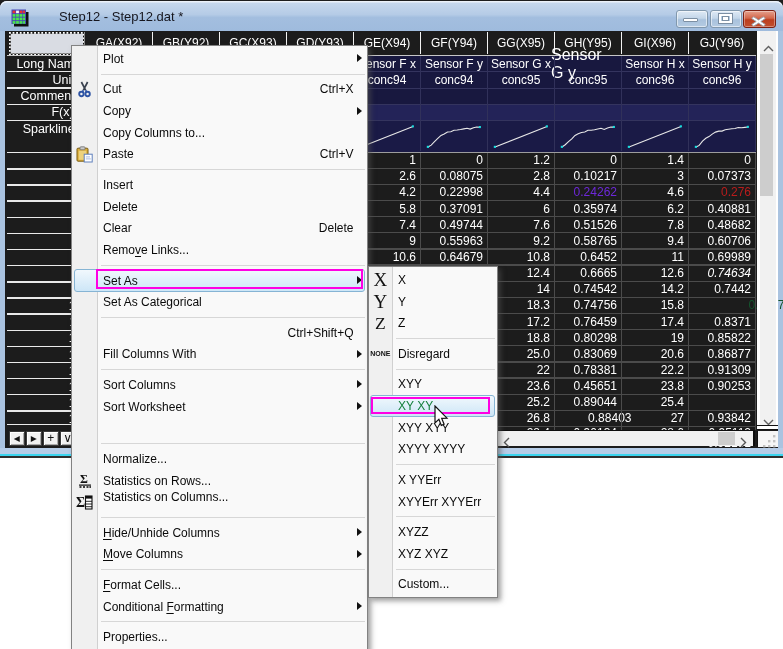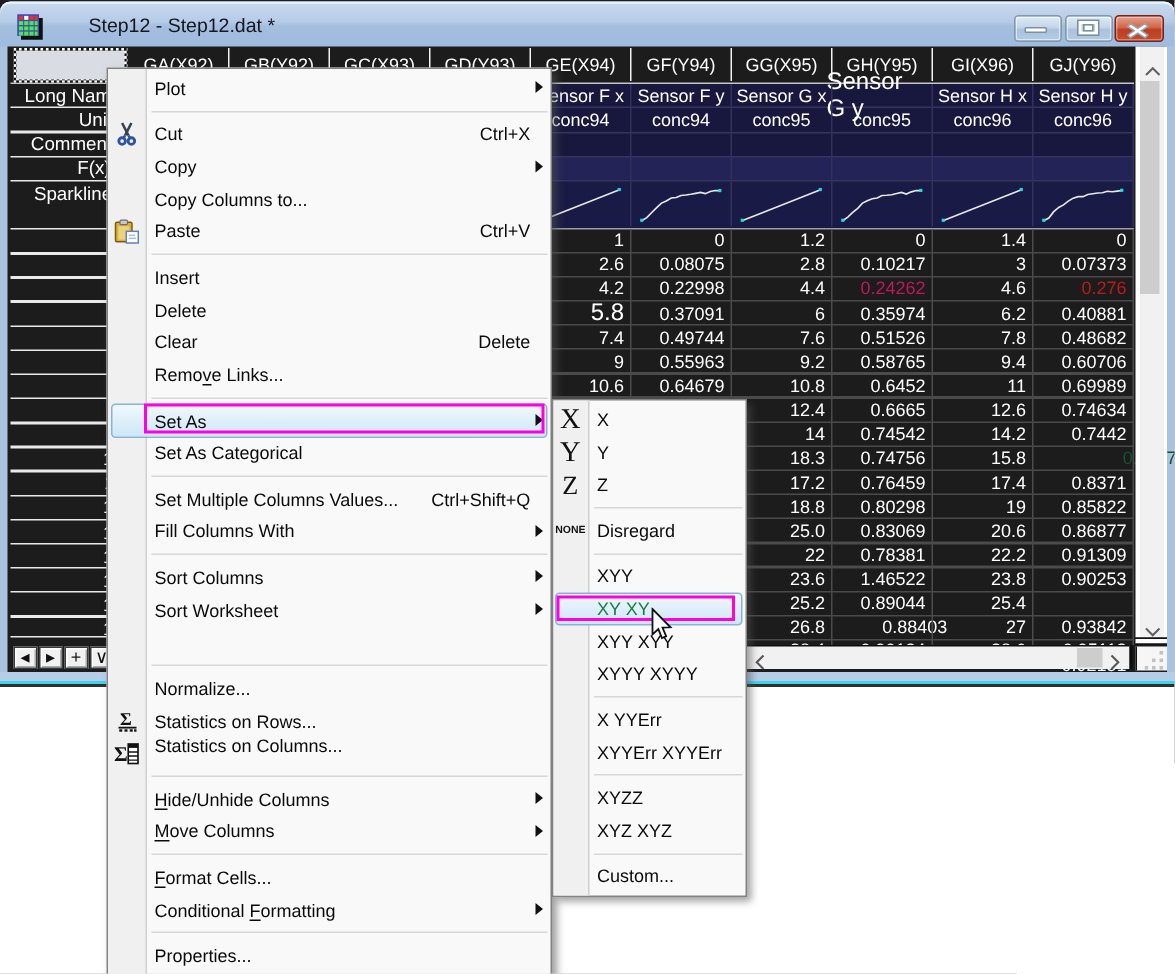--- a/index.html
+++ b/index.html
@@ -132,25 +132,25 @@
       <div style="position:absolute;left:353.5px;top:168.94px;width:62.5px;height:14.84px;font-family:'Liberation Sans',sans-serif;color:#ffffff;font-size:12px;display:flex;align-items:center;justify-content:flex-end;">2.6</div>
       <div style="position:absolute;left:420.5px;top:168.94px;width:62.5px;height:14.84px;font-family:'Liberation Sans',sans-serif;color:#ffffff;font-size:12px;display:flex;align-items:center;justify-content:flex-end;">0.08075</div>
       <div style="position:absolute;left:487.5px;top:168.94px;width:62.5px;height:14.84px;font-family:'Liberation Sans',sans-serif;color:#ffffff;font-size:12px;display:flex;align-items:center;justify-content:flex-end;">2.8</div>
       <div style="position:absolute;left:554.5px;top:168.94px;width:62.5px;height:14.84px;font-family:'Liberation Sans',sans-serif;color:#ffffff;font-size:12px;display:flex;align-items:center;justify-content:flex-end;">0.10217</div>
       <div style="position:absolute;left:621.5px;top:168.94px;width:62.5px;height:14.84px;font-family:'Liberation Sans',sans-serif;color:#ffffff;font-size:12px;display:flex;align-items:center;justify-content:flex-end;">3</div>
       <div style="position:absolute;left:688.5px;top:168.94px;width:62.5px;height:14.84px;font-family:'Liberation Sans',sans-serif;color:#ffffff;font-size:12px;display:flex;align-items:center;justify-content:flex-end;">0.07373</div>
       <div style="position:absolute;left:85.5px;top:199.92000000000002px;width:670.0px;height:1.3px;background:#4b4b4b;"></div>
       <div style="position:absolute;left:353.5px;top:185.08px;width:62.5px;height:14.84px;font-family:'Liberation Sans',sans-serif;color:#ffffff;font-size:12px;display:flex;align-items:center;justify-content:flex-end;">4.2</div>
       <div style="position:absolute;left:420.5px;top:185.08px;width:62.5px;height:14.84px;font-family:'Liberation Sans',sans-serif;color:#ffffff;font-size:12px;display:flex;align-items:center;justify-content:flex-end;">0.22998</div>
       <div style="position:absolute;left:487.5px;top:185.08px;width:62.5px;height:14.84px;font-family:'Liberation Sans',sans-serif;color:#ffffff;font-size:12px;display:flex;align-items:center;justify-content:flex-end;">4.4</div>
-      <div style="position:absolute;left:554.5px;top:185.08px;width:62.5px;height:14.84px;font-family:'Liberation Sans',sans-serif;color:#be185d;font-size:12px;display:flex;align-items:center;justify-content:flex-end;">0.24262</div>
+      <div style="position:absolute;left:554.5px;top:185.08px;width:62.5px;height:14.84px;font-family:'Liberation Sans',sans-serif;color:#6d28d9;font-size:12px;display:flex;align-items:center;justify-content:flex-end;">0.24262</div>
       <div style="position:absolute;left:621.5px;top:185.08px;width:62.5px;height:14.84px;font-family:'Liberation Sans',sans-serif;color:#ffffff;font-size:12px;display:flex;align-items:center;justify-content:flex-end;">4.6</div>
       <div style="position:absolute;left:688.5px;top:185.08px;width:62.5px;height:14.84px;font-family:'Liberation Sans',sans-serif;color:#b91c1c;font-size:12px;display:flex;align-items:center;justify-content:flex-end;">0.276</div>
       <div style="position:absolute;left:85.5px;top:216.06px;width:670.0px;height:1.3px;background:#4b4b4b;"></div>
-      <div style="position:absolute;left:353.5px;top:201.22000000000003px;width:62.5px;height:14.84px;font-family:'Liberation Sans',sans-serif;color:#ffffff;font-size:16px;display:flex;align-items:center;justify-content:flex-end;">5.8</div>
+      <div style="position:absolute;left:353.5px;top:201.22000000000003px;width:62.5px;height:14.84px;font-family:'Liberation Sans',sans-serif;color:#ffffff;font-size:12px;display:flex;align-items:center;justify-content:flex-end;">5.8</div>
       <div style="position:absolute;left:420.5px;top:201.22000000000003px;width:62.5px;height:14.84px;font-family:'Liberation Sans',sans-serif;color:#ffffff;font-size:12px;display:flex;align-items:center;justify-content:flex-end;">0.37091</div>
       <div style="position:absolute;left:487.5px;top:201.22000000000003px;width:62.5px;height:14.84px;font-family:'Liberation Sans',sans-serif;color:#ffffff;font-size:12px;display:flex;align-items:center;justify-content:flex-end;">6</div>
       <div style="position:absolute;left:554.5px;top:201.22000000000003px;width:62.5px;height:14.84px;font-family:'Liberation Sans',sans-serif;color:#ffffff;font-size:12px;display:flex;align-items:center;justify-content:flex-end;">0.35974</div>
       <div style="position:absolute;left:621.5px;top:201.22000000000003px;width:62.5px;height:14.84px;font-family:'Liberation Sans',sans-serif;color:#ffffff;font-size:12px;display:flex;align-items:center;justify-content:flex-end;">6.2</div>
       <div style="position:absolute;left:688.5px;top:201.22000000000003px;width:62.5px;height:14.84px;font-family:'Liberation Sans',sans-serif;color:#ffffff;font-size:12px;display:flex;align-items:center;justify-content:flex-end;">0.40881</div>
       <div style="position:absolute;left:85.5px;top:232.2px;width:670.0px;height:1.3px;background:#4b4b4b;"></div>
       <div style="position:absolute;left:353.5px;top:217.36px;width:62.5px;height:14.84px;font-family:'Liberation Sans',sans-serif;color:#ffffff;font-size:12px;display:flex;align-items:center;justify-content:flex-end;">7.4</div>
       <div style="position:absolute;left:420.5px;top:217.36px;width:62.5px;height:14.84px;font-family:'Liberation Sans',sans-serif;color:#ffffff;font-size:12px;display:flex;align-items:center;justify-content:flex-end;">0.49744</div>
       <div style="position:absolute;left:487.5px;top:217.36px;width:62.5px;height:14.84px;font-family:'Liberation Sans',sans-serif;color:#ffffff;font-size:12px;display:flex;align-items:center;justify-content:flex-end;">7.6</div>
       <div style="position:absolute;left:554.5px;top:217.36px;width:62.5px;height:14.84px;font-family:'Liberation Sans',sans-serif;color:#ffffff;font-size:12px;display:flex;align-items:center;justify-content:flex-end;">0.51526</div>
@@ -169,21 +169,21 @@
       <div style="position:absolute;left:487.5px;top:249.64000000000001px;width:62.5px;height:14.84px;font-family:'Liberation Sans',sans-serif;color:#ffffff;font-size:12px;display:flex;align-items:center;justify-content:flex-end;">10.8</div>
       <div style="position:absolute;left:554.5px;top:249.64000000000001px;width:62.5px;height:14.84px;font-family:'Liberation Sans',sans-serif;color:#ffffff;font-size:12px;display:flex;align-items:center;justify-content:flex-end;">0.6452</div>
       <div style="position:absolute;left:621.5px;top:249.64000000000001px;width:62.5px;height:14.84px;font-family:'Liberation Sans',sans-serif;color:#ffffff;font-size:12px;display:flex;align-items:center;justify-content:flex-end;">11</div>
       <div style="position:absolute;left:688.5px;top:249.64000000000001px;width:62.5px;height:14.84px;font-family:'Liberation Sans',sans-serif;color:#ffffff;font-size:12px;display:flex;align-items:center;justify-content:flex-end;">0.69989</div>
       <div style="position:absolute;left:85.5px;top:280.62px;width:670.0px;height:1.3px;background:#4b4b4b;"></div>
       <div style="position:absolute;left:353.5px;top:265.78000000000003px;width:62.5px;height:14.84px;font-family:'Liberation Sans',sans-serif;color:#ffffff;font-size:12px;display:flex;align-items:center;justify-content:flex-end;">12.2</div>
       <div style="position:absolute;left:420.5px;top:265.78000000000003px;width:62.5px;height:14.84px;font-family:'Liberation Sans',sans-serif;color:#ffffff;font-size:12px;display:flex;align-items:center;justify-content:flex-end;">0.66</div>
       <div style="position:absolute;left:487.5px;top:265.78000000000003px;width:62.5px;height:14.84px;font-family:'Liberation Sans',sans-serif;color:#ffffff;font-size:12px;display:flex;align-items:center;justify-content:flex-end;">12.4</div>
       <div style="position:absolute;left:554.5px;top:265.78000000000003px;width:62.5px;height:14.84px;font-family:'Liberation Sans',sans-serif;color:#ffffff;font-size:12px;display:flex;align-items:center;justify-content:flex-end;">0.6665</div>
       <div style="position:absolute;left:621.5px;top:265.78000000000003px;width:62.5px;height:14.84px;font-family:'Liberation Sans',sans-serif;color:#ffffff;font-size:12px;display:flex;align-items:center;justify-content:flex-end;">12.6</div>
-      <div style="position:absolute;left:688.5px;top:265.78000000000003px;width:62.5px;height:14.84px;font-family:'Liberation Sans',sans-serif;color:#ffffff;font-size:12px;display:flex;align-items:center;justify-content:flex-end;">0.74634</div>
+      <div style="position:absolute;left:688.5px;top:265.78000000000003px;width:62.5px;height:14.84px;font-family:'Liberation Sans',sans-serif;color:#ffffff;font-size:12px;display:flex;align-items:center;justify-content:flex-end;font-style:italic;">0.74634</div>
       <div style="position:absolute;left:85.5px;top:296.76px;width:670.0px;height:1.3px;background:#4b4b4b;"></div>
       <div style="position:absolute;left:353.5px;top:281.92px;width:62.5px;height:14.84px;font-family:'Liberation Sans',sans-serif;color:#ffffff;font-size:12px;display:flex;align-items:center;justify-content:flex-end;">13.8</div>
       <div style="position:absolute;left:420.5px;top:281.92px;width:62.5px;height:14.84px;font-family:'Liberation Sans',sans-serif;color:#ffffff;font-size:12px;display:flex;align-items:center;justify-content:flex-end;">0.721</div>
       <div style="position:absolute;left:487.5px;top:281.92px;width:62.5px;height:14.84px;font-family:'Liberation Sans',sans-serif;color:#ffffff;font-size:12px;display:flex;align-items:center;justify-content:flex-end;">14</div>
       <div style="position:absolute;left:554.5px;top:281.92px;width:62.5px;height:14.84px;font-family:'Liberation Sans',sans-serif;color:#ffffff;font-size:12px;display:flex;align-items:center;justify-content:flex-end;">0.74542</div>
       <div style="position:absolute;left:621.5px;top:281.92px;width:62.5px;height:14.84px;font-family:'Liberation Sans',sans-serif;color:#ffffff;font-size:12px;display:flex;align-items:center;justify-content:flex-end;">14.2</div>
       <div style="position:absolute;left:688.5px;top:281.92px;width:62.5px;height:14.84px;font-family:'Liberation Sans',sans-serif;color:#ffffff;font-size:12px;display:flex;align-items:center;justify-content:flex-end;">0.7442</div>
       <div style="position:absolute;left:85.5px;top:312.9px;width:670.0px;height:1.3px;background:#4b4b4b;"></div>
       <div style="position:absolute;left:353.5px;top:298.06px;width:62.5px;height:14.84px;font-family:'Liberation Sans',sans-serif;color:#ffffff;font-size:12px;display:flex;align-items:center;justify-content:flex-end;">15.4</div>
       <div style="position:absolute;left:420.5px;top:298.06px;width:62.5px;height:14.84px;font-family:'Liberation Sans',sans-serif;color:#ffffff;font-size:12px;display:flex;align-items:center;justify-content:flex-end;">0.733</div>
@@ -216,21 +216,21 @@
       <div style="position:absolute;left:353.5px;top:362.62px;width:62.5px;height:14.84px;font-family:'Liberation Sans',sans-serif;color:#ffffff;font-size:12px;display:flex;align-items:center;justify-content:flex-end;">21.8</div>
       <div style="position:absolute;left:420.5px;top:362.62px;width:62.5px;height:14.84px;font-family:'Liberation Sans',sans-serif;color:#ffffff;font-size:12px;display:flex;align-items:center;justify-content:flex-end;">0.772</div>
       <div style="position:absolute;left:487.5px;top:362.62px;width:62.5px;height:14.84px;font-family:'Liberation Sans',sans-serif;color:#ffffff;font-size:12px;display:flex;align-items:center;justify-content:flex-end;">22</div>
       <div style="position:absolute;left:554.5px;top:362.62px;width:62.5px;height:14.84px;font-family:'Liberation Sans',sans-serif;color:#ffffff;font-size:12px;display:flex;align-items:center;justify-content:flex-end;">0.78381</div>
       <div style="position:absolute;left:621.5px;top:362.62px;width:62.5px;height:14.84px;font-family:'Liberation Sans',sans-serif;color:#ffffff;font-size:12px;display:flex;align-items:center;justify-content:flex-end;">22.2</div>
       <div style="position:absolute;left:688.5px;top:362.62px;width:62.5px;height:14.84px;font-family:'Liberation Sans',sans-serif;color:#ffffff;font-size:12px;display:flex;align-items:center;justify-content:flex-end;">0.91309</div>
       <div style="position:absolute;left:85.5px;top:393.59999999999997px;width:670.0px;height:1.3px;background:#4b4b4b;"></div>
       <div style="position:absolute;left:353.5px;top:378.76px;width:62.5px;height:14.84px;font-family:'Liberation Sans',sans-serif;color:#ffffff;font-size:12px;display:flex;align-items:center;justify-content:flex-end;">23.4</div>
       <div style="position:absolute;left:420.5px;top:378.76px;width:62.5px;height:14.84px;font-family:'Liberation Sans',sans-serif;color:#ffffff;font-size:12px;display:flex;align-items:center;justify-content:flex-end;">0.832</div>
       <div style="position:absolute;left:487.5px;top:378.76px;width:62.5px;height:14.84px;font-family:'Liberation Sans',sans-serif;color:#ffffff;font-size:12px;display:flex;align-items:center;justify-content:flex-end;">23.6</div>
-      <div style="position:absolute;left:554.5px;top:378.76px;width:62.5px;height:14.84px;font-family:'Liberation Sans',sans-serif;color:#ffffff;font-size:12px;display:flex;align-items:center;justify-content:flex-end;">1.46522</div>
+      <div style="position:absolute;left:554.5px;top:378.76px;width:62.5px;height:14.84px;font-family:'Liberation Sans',sans-serif;color:#ffffff;font-size:12px;display:flex;align-items:center;justify-content:flex-end;">0.45651</div>
       <div style="position:absolute;left:621.5px;top:378.76px;width:62.5px;height:14.84px;font-family:'Liberation Sans',sans-serif;color:#ffffff;font-size:12px;display:flex;align-items:center;justify-content:flex-end;">23.8</div>
       <div style="position:absolute;left:688.5px;top:378.76px;width:62.5px;height:14.84px;font-family:'Liberation Sans',sans-serif;color:#ffffff;font-size:12px;display:flex;align-items:center;justify-content:flex-end;">0.90253</div>
       <div style="position:absolute;left:85.5px;top:409.74px;width:670.0px;height:1.3px;background:#4b4b4b;"></div>
       <div style="position:absolute;left:353.5px;top:394.90000000000003px;width:62.5px;height:14.84px;font-family:'Liberation Sans',sans-serif;color:#ffffff;font-size:12px;display:flex;align-items:center;justify-content:flex-end;">25</div>
       <div style="position:absolute;left:420.5px;top:394.90000000000003px;width:62.5px;height:14.84px;font-family:'Liberation Sans',sans-serif;color:#ffffff;font-size:12px;display:flex;align-items:center;justify-content:flex-end;">0.861</div>
       <div style="position:absolute;left:487.5px;top:394.90000000000003px;width:62.5px;height:14.84px;font-family:'Liberation Sans',sans-serif;color:#ffffff;font-size:12px;display:flex;align-items:center;justify-content:flex-end;">25.2</div>
       <div style="position:absolute;left:554.5px;top:394.90000000000003px;width:62.5px;height:14.84px;font-family:'Liberation Sans',sans-serif;color:#ffffff;font-size:12px;display:flex;align-items:center;justify-content:flex-end;">0.89044</div>
       <div style="position:absolute;left:621.5px;top:394.90000000000003px;width:62.5px;height:14.84px;font-family:'Liberation Sans',sans-serif;color:#ffffff;font-size:12px;display:flex;align-items:center;justify-content:flex-end;">25.4</div>
       <div style="position:absolute;left:688.5px;top:394.90000000000003px;width:62.5px;height:14.84px;font-family:'Liberation Sans',sans-serif;color:#ffffff;font-size:12px;display:flex;align-items:center;justify-content:flex-end;margin-top:41px;">0.92151</div>
       <div style="position:absolute;left:85.5px;top:425.88px;width:670.0px;height:1.3px;background:#4b4b4b;"></div>
@@ -378,21 +378,20 @@
       <div style="position:absolute;left:31px;top:149.8px;height:21.7px;display:flex;align-items:center;font:12px 'Liberation Sans',sans-serif;color:#0a0a0a;white-space:pre;">Delete</div>
       <div style="position:absolute;left:31px;top:171.5px;height:21.7px;display:flex;align-items:center;font:12px 'Liberation Sans',sans-serif;color:#0a0a0a;white-space:pre;">Clear</div>
       <div style="position:absolute;right:13px;top:171.5px;height:21.7px;display:flex;align-items:center;font:12px 'Liberation Sans',sans-serif;color:#0a0a0a;">Delete</div>
       <div style="position:absolute;left:31px;top:193.2px;height:21.7px;display:flex;align-items:center;font:12px 'Liberation Sans',sans-serif;color:#0a0a0a;white-space:pre;">Remo<span style="text-decoration:underline;text-underline-offset:2px;">v</span>e Links...</div>
       <div style="position:absolute;left:29px;top:218.79999999999998px;right:2px;height:1px;background:#d7d7d7;"></div>
       <div style="position:absolute;left:1.5px;top:223.1px;right:1.5px;height:22.9px;border:1px solid #86b4d4;border-radius:3px;background:linear-gradient(#f1f8fd,#cde6f7);box-sizing:border-box;"></div>
       <div style="position:absolute;left:31px;top:223.7px;height:21.7px;display:flex;align-items:center;font:12px 'Liberation Sans',sans-serif;color:#0a0a0a;white-space:pre;">Set As</div>
       <div style="position:absolute;right:4.5px;top:230.04999999999998px;width:0;height:0;border-left:5px solid #111;border-top:4.5px solid transparent;border-bottom:4.5px solid transparent;"></div>
       <div style="position:absolute;left:31px;top:245.39999999999998px;height:21.7px;display:flex;align-items:center;font:12px 'Liberation Sans',sans-serif;color:#0a0a0a;white-space:pre;">Set As Categorical</div>
       <div style="position:absolute;left:29px;top:270.99999999999994px;right:2px;height:1px;background:#d7d7d7;"></div>
-      <div style="position:absolute;left:31px;top:275.9px;height:21.7px;display:flex;align-items:center;font:12px 'Liberation Sans',sans-serif;color:#0a0a0a;white-space:pre;">Set Multiple Columns Values...</div>
       <div style="position:absolute;right:13px;top:275.9px;height:21.7px;display:flex;align-items:center;font:12px 'Liberation Sans',sans-serif;color:#0a0a0a;">Ctrl+Shift+Q</div>
       <div style="position:absolute;left:31px;top:297.59999999999997px;height:21.7px;display:flex;align-items:center;font:12px 'Liberation Sans',sans-serif;color:#0a0a0a;white-space:pre;">Fill Columns With</div>
       <div style="position:absolute;right:4.5px;top:303.95px;width:0;height:0;border-left:5px solid #111;border-top:4.5px solid transparent;border-bottom:4.5px solid transparent;"></div>
       <div style="position:absolute;left:29px;top:323.19999999999993px;right:2px;height:1px;background:#d7d7d7;"></div>
       <div style="position:absolute;left:31px;top:328.09999999999997px;height:21.7px;display:flex;align-items:center;font:12px 'Liberation Sans',sans-serif;color:#0a0a0a;white-space:pre;">Sort Columns</div>
       <div style="position:absolute;right:4.5px;top:334.45px;width:0;height:0;border-left:5px solid #111;border-top:4.5px solid transparent;border-bottom:4.5px solid transparent;"></div>
       <div style="position:absolute;left:31px;top:349.79999999999995px;height:21.7px;display:flex;align-items:center;font:12px 'Liberation Sans',sans-serif;color:#0a0a0a;white-space:pre;">Sort Worksheet</div>
       <div style="position:absolute;right:4.5px;top:356.15px;width:0;height:0;border-left:5px solid #111;border-top:4.5px solid transparent;border-bottom:4.5px solid transparent;"></div>
       <div style="position:absolute;left:29px;top:397.0999999999999px;right:2px;height:1px;background:#d7d7d7;"></div>
       <div style="position:absolute;left:31px;top:401.99999999999994px;height:21.7px;display:flex;align-items:center;font:12px 'Liberation Sans',sans-serif;color:#0a0a0a;white-space:pre;">Normalize...</div>

